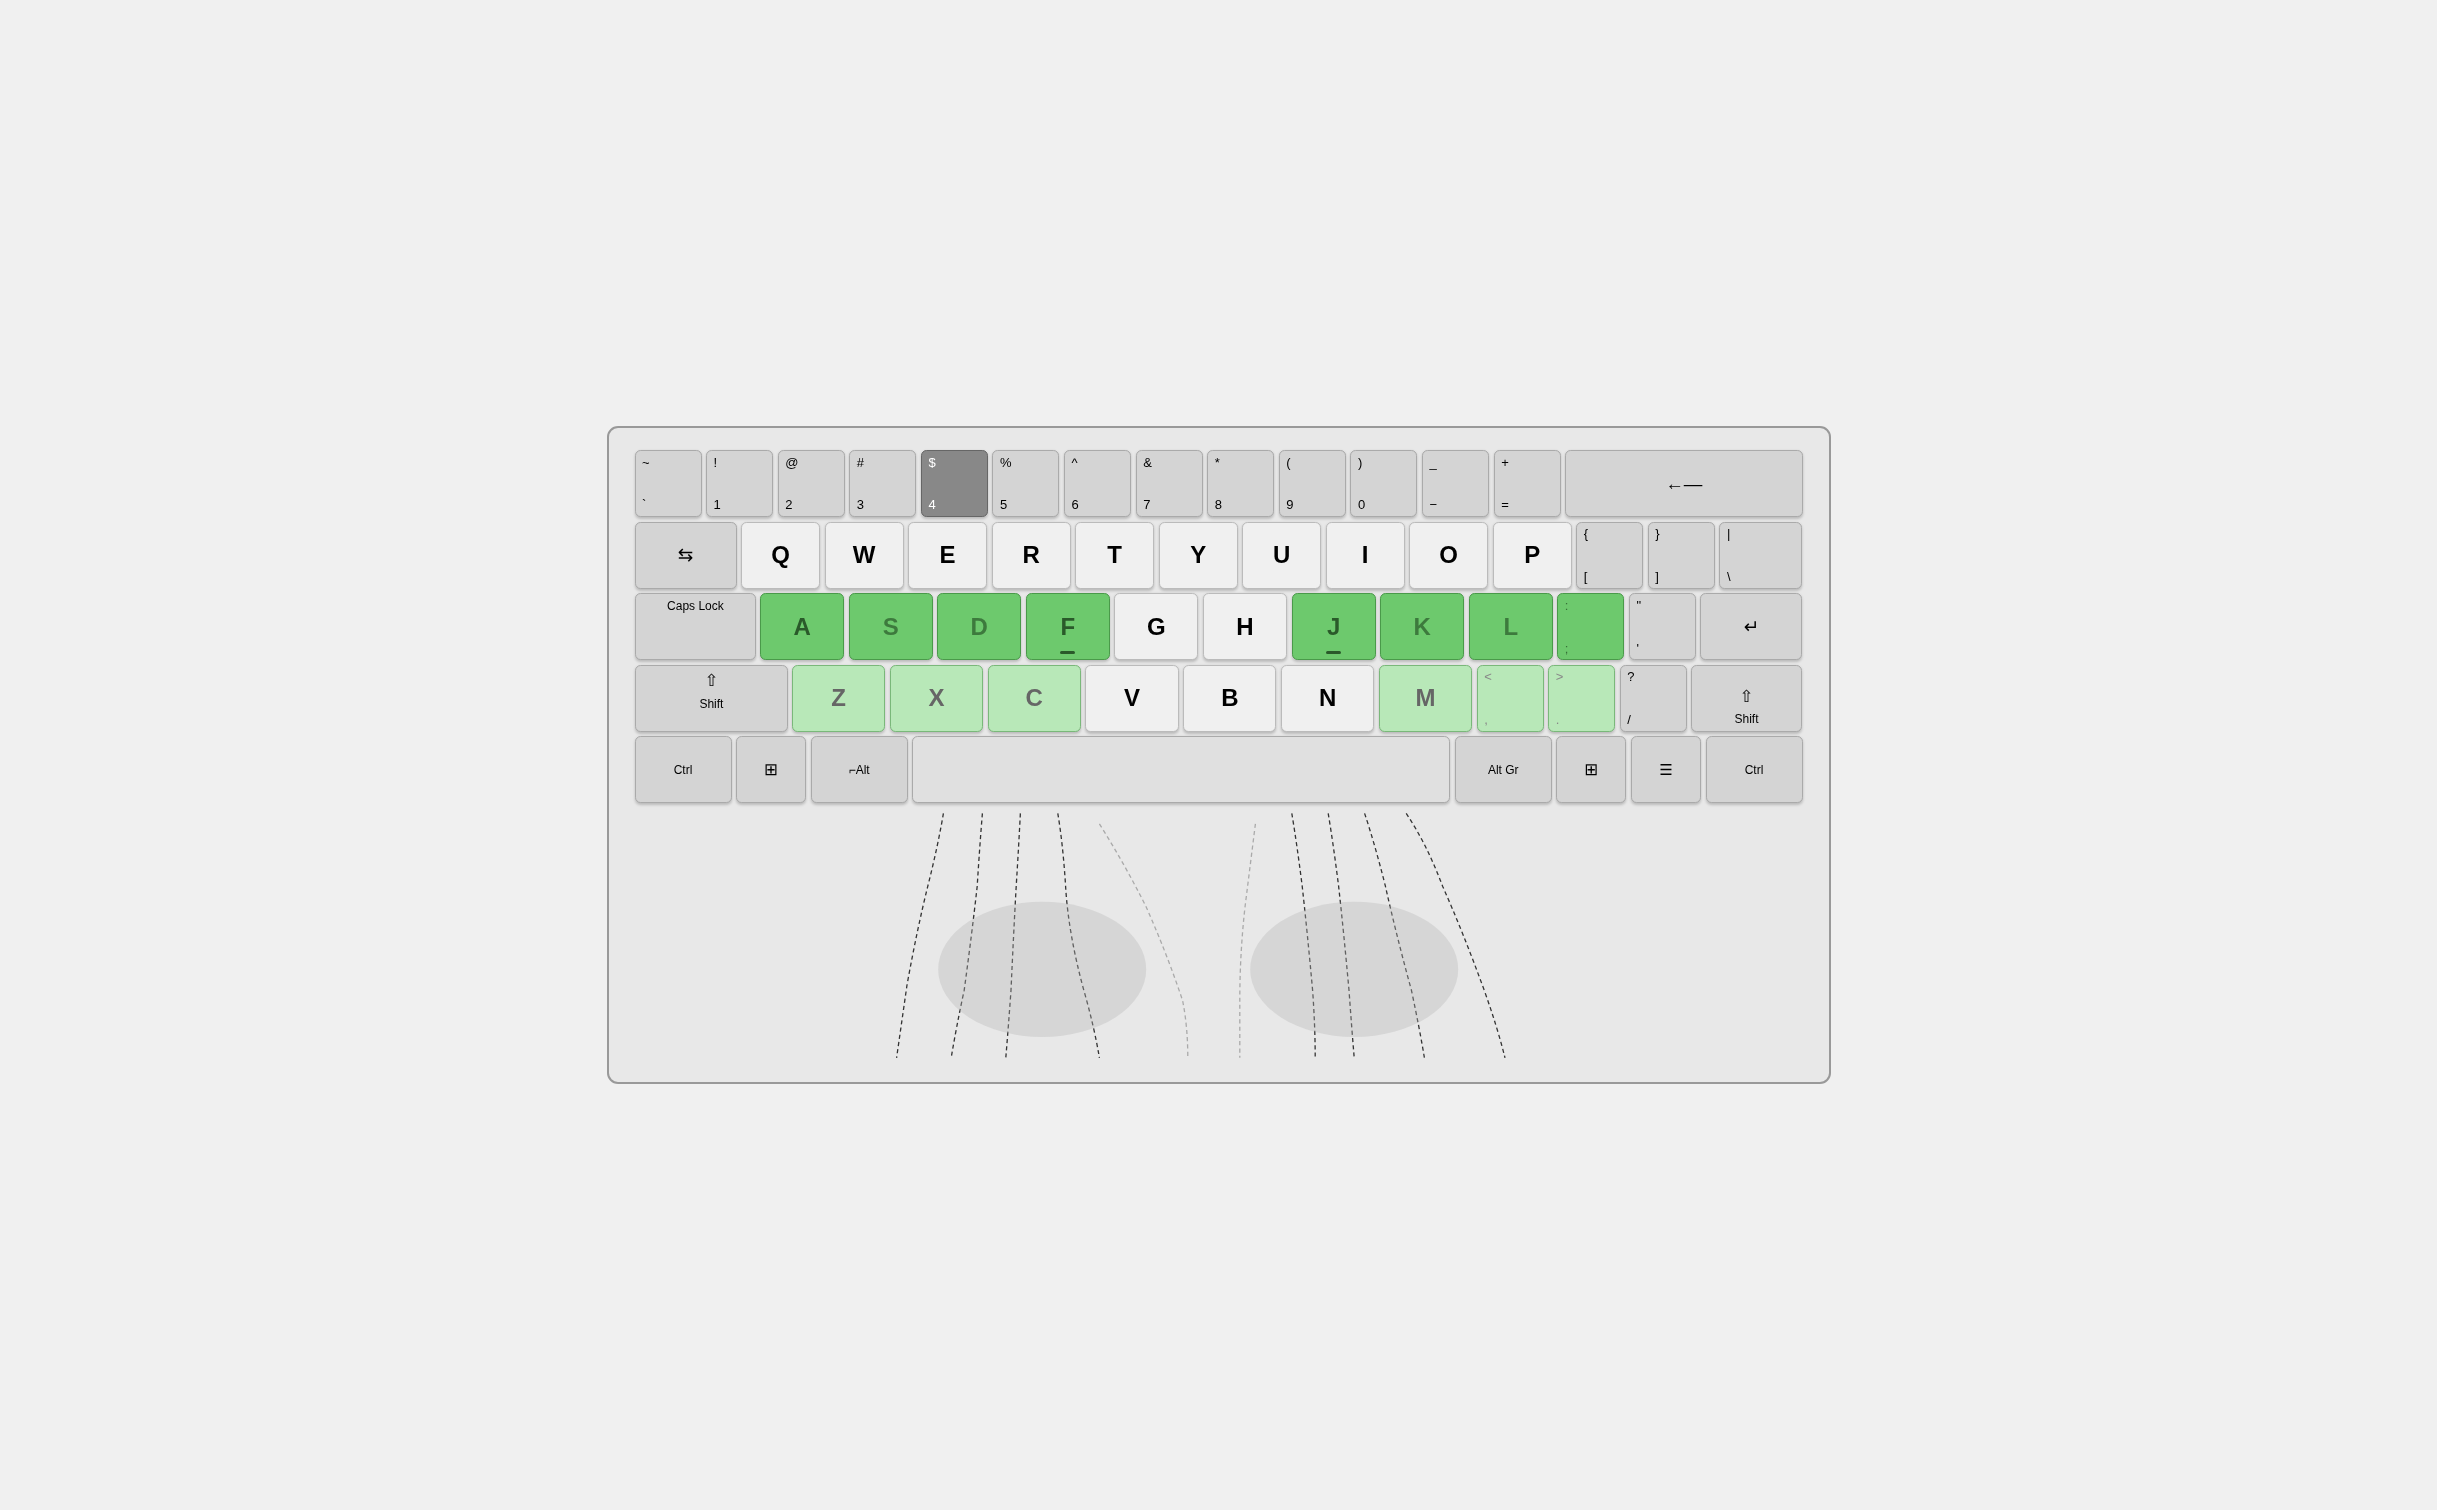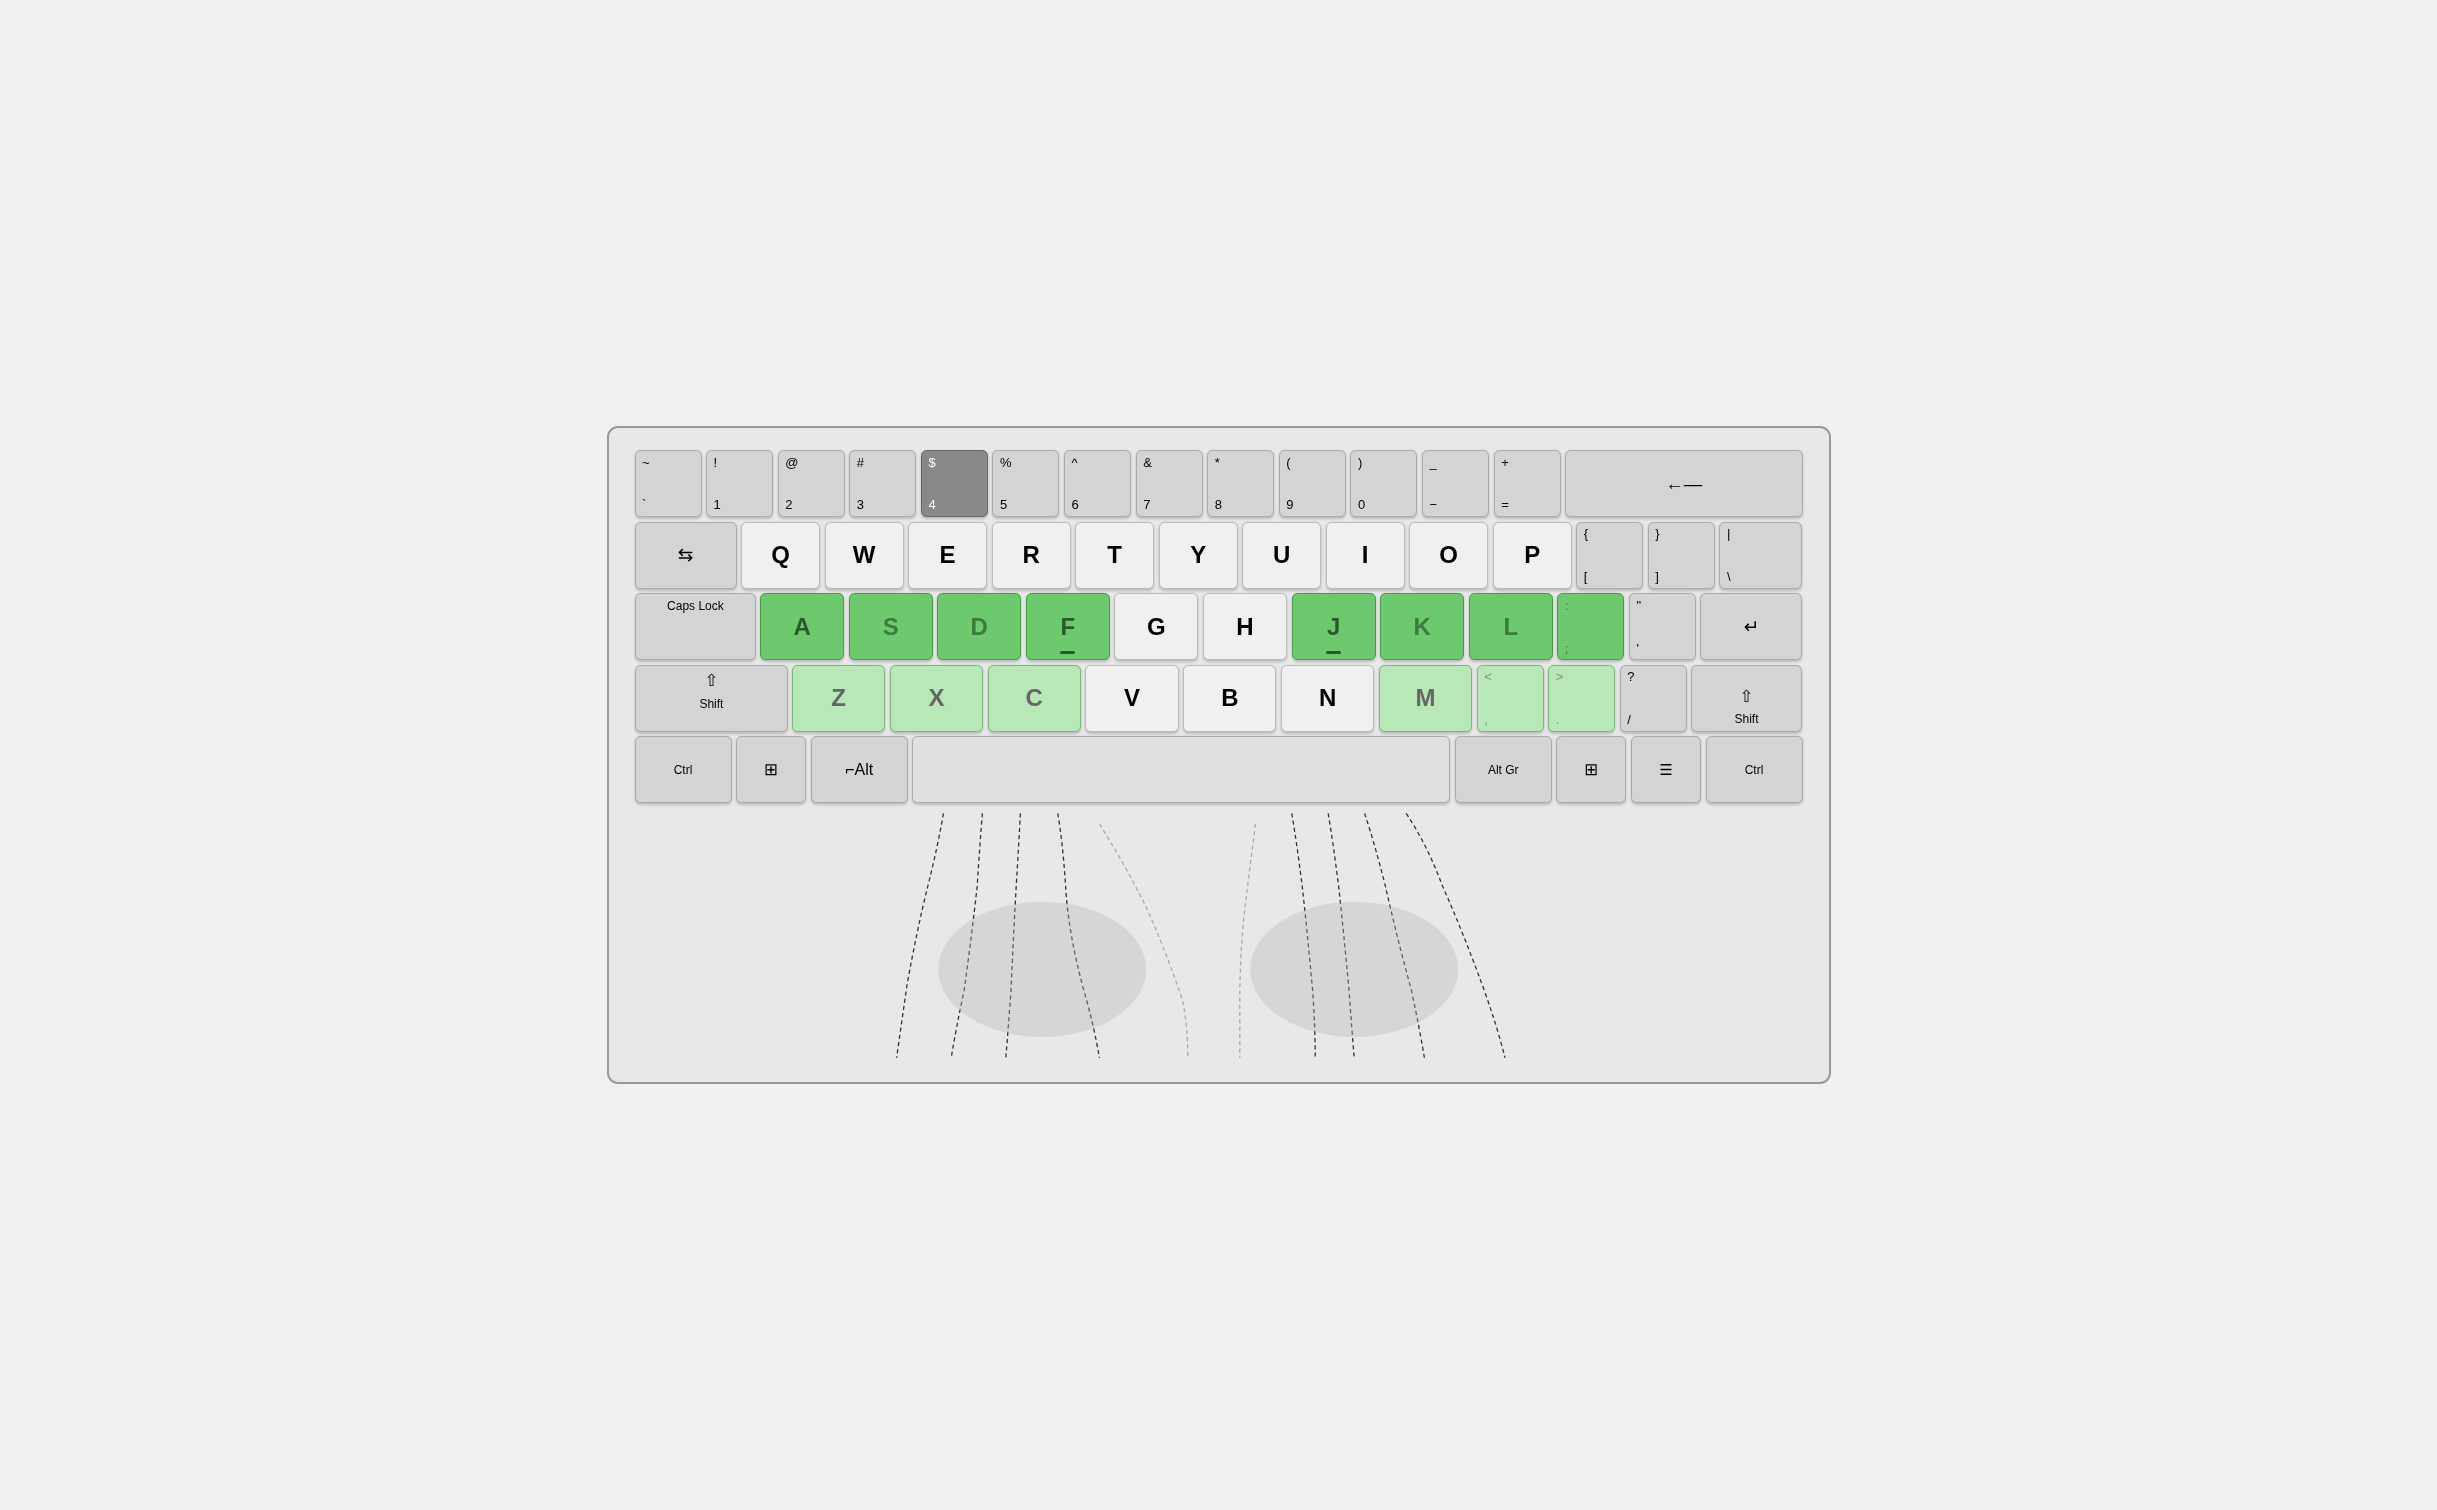--- a/index.html
+++ b/index.html
@@ -287,21 +287,21 @@
     </div>
 
     <div class="key-row">
       <div class="key wide" style="width:97px; display:flex; align-items:center; justify-content:center;">
         <span style="font-size:12px;">Ctrl</span>
       </div>
       <div class="key" style="width:70px; display:flex; align-items:center; justify-content:center;">
         <span style="font-size:16.7px;">⊞</span>
       </div>
       <div class="key wide" style="width:97px; display:flex; align-items:center; justify-content:center;">
-        <span style="font-size:16px;">⌐Alt</span>
+        <span style="font-size:12px;">⌐Alt</span>
       </div>
       <div class="key space-key" style="flex:1; min-height:67px;">
       </div>
       <div class="key wide" style="width:97px; display:flex; align-items:center; justify-content:center;">
         <span style="font-size:12px;">Alt Gr</span>
       </div>
       <div class="key" style="width:70px; display:flex; align-items:center; justify-content:center;">
         <span style="font-size:16.7px;">⊞</span>
       </div>
       <div class="key" style="width:70px; display:flex; align-items:center; justify-content:center;">

